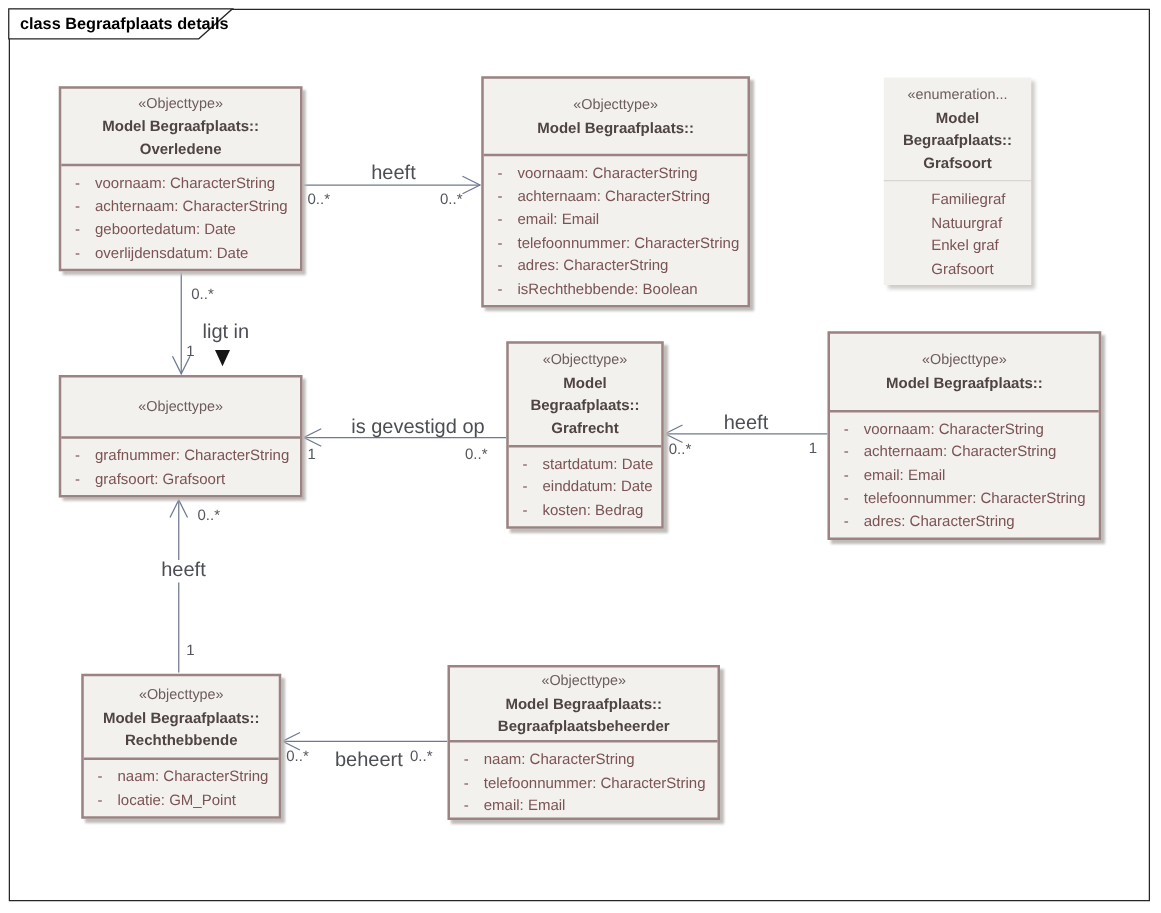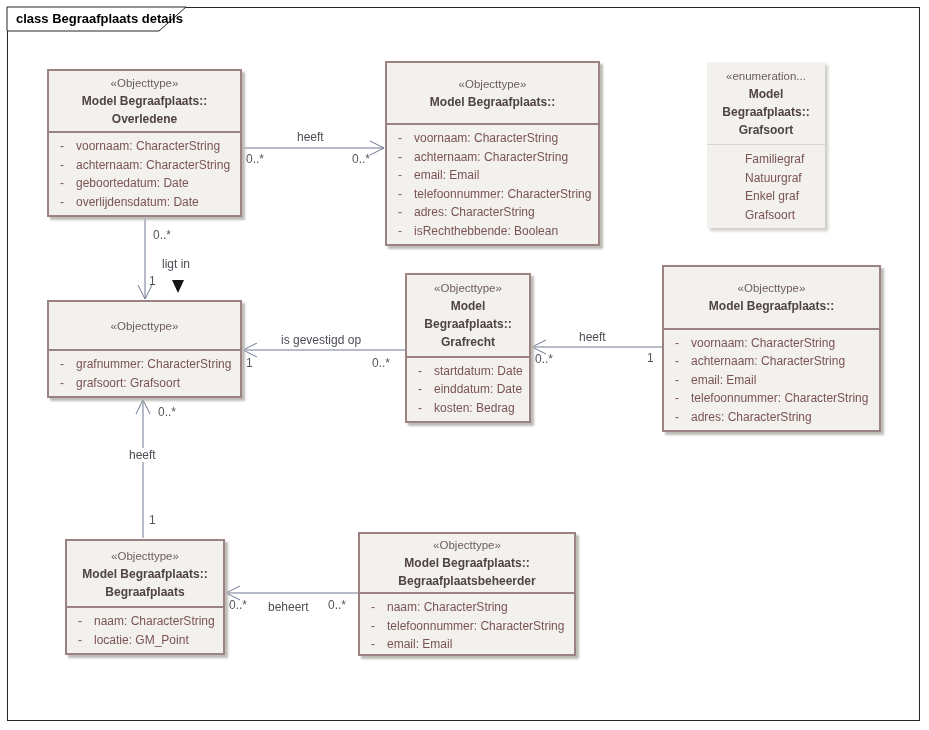--- a/index.html
+++ b/index.html
@@ -33,21 +33,21 @@
   .vis    { width:16px; margin-left:11px; flex:none; }
 
   .enum-box {
     position:absolute; background:#f2f1ee; border:none;
     box-shadow:3px 3px 3px #cfccc8; box-sizing:border-box;
     display:flex; flex-direction:column;
   }
   .enum-box .attrs { border-top:1px solid #d9d6d2; padding:5px 2px 4px 16px; }
   .enum-val { font-size:12px; color:#7b5353; line-height:18.5px; padding-left:22px; white-space:nowrap; }
 
-  .lbl  { position:absolute; font-size:12px; color:#4b4e54; white-space:nowrap; }
+  .lbl  { position:absolute; font-size:16px; color:#4b4e54; white-space:nowrap; }
   .lbl-on-line { background:#ffffff; padding:0 3px; }
   .mult { position:absolute; font-size:12px; color:#53565c; white-space:nowrap; }
 </style>
 </head>
 <body>
 
 <div class="canvas">
 
   <div class="frame"></div>
 
@@ -216,21 +216,21 @@
           <span class="vis">-</span>
           <span>adres: CharacterString</span>
         </div>
     </div>
   </div>
 
   <div class="uml-class" style="left:65px;top:539px;width:160px;height:116px">
     <div class="hdr">
       <div class="stereo">«Objecttype»</div>
       <div class="cname">Model Begraafplaats::</div>
-      <div class="cname">Begraafplaats</div>
+      <div class="cname">Rechthebbende</div>
     </div>
     <div class="attrs">
       <div class="attr">
           <span class="vis">-</span>
           <span>naam: CharacterString</span>
         </div>
       <div class="attr">
           <span class="vis">-</span>
           <span>locatie: GM_Point</span>
         </div>

